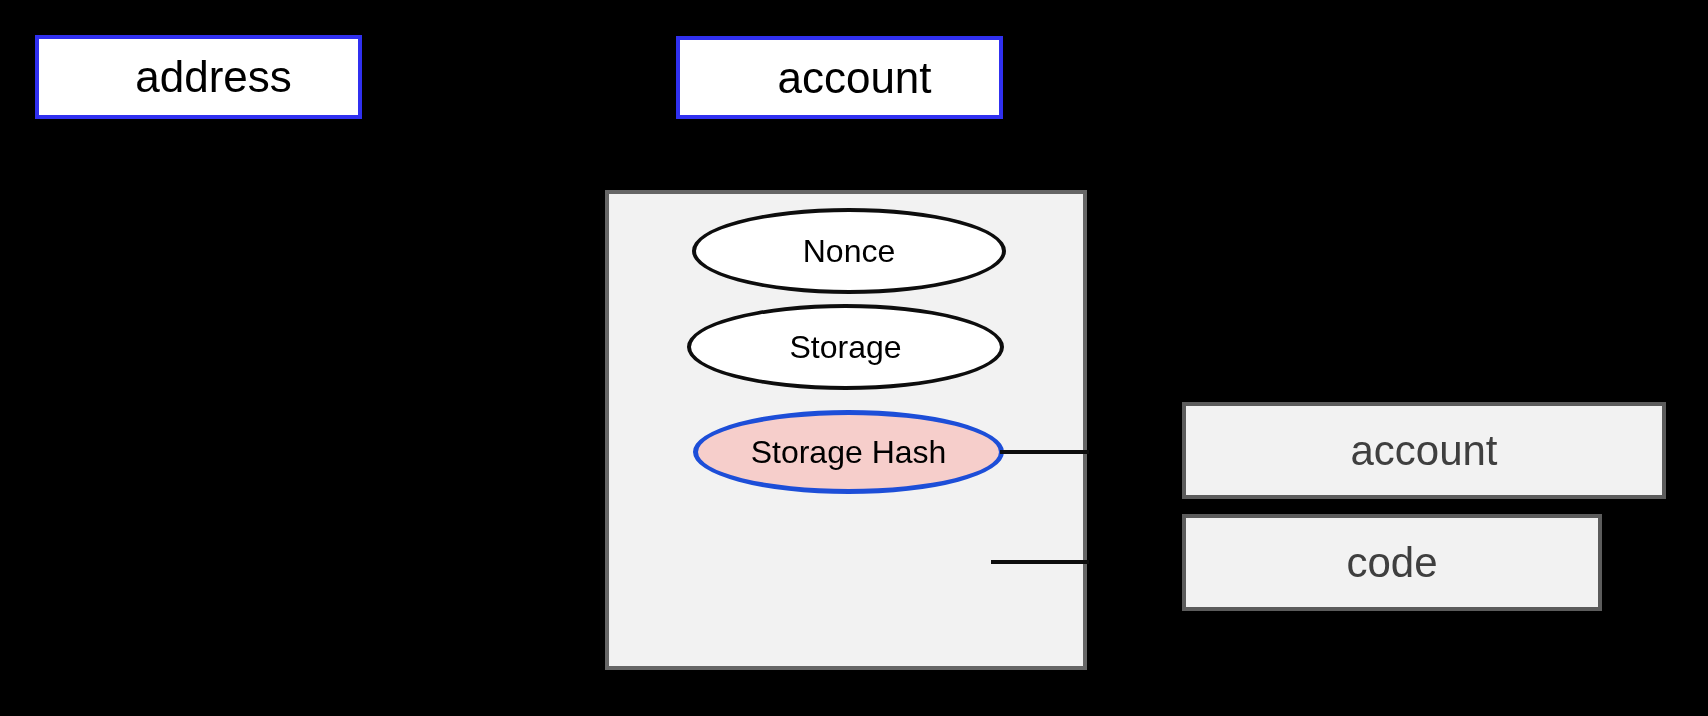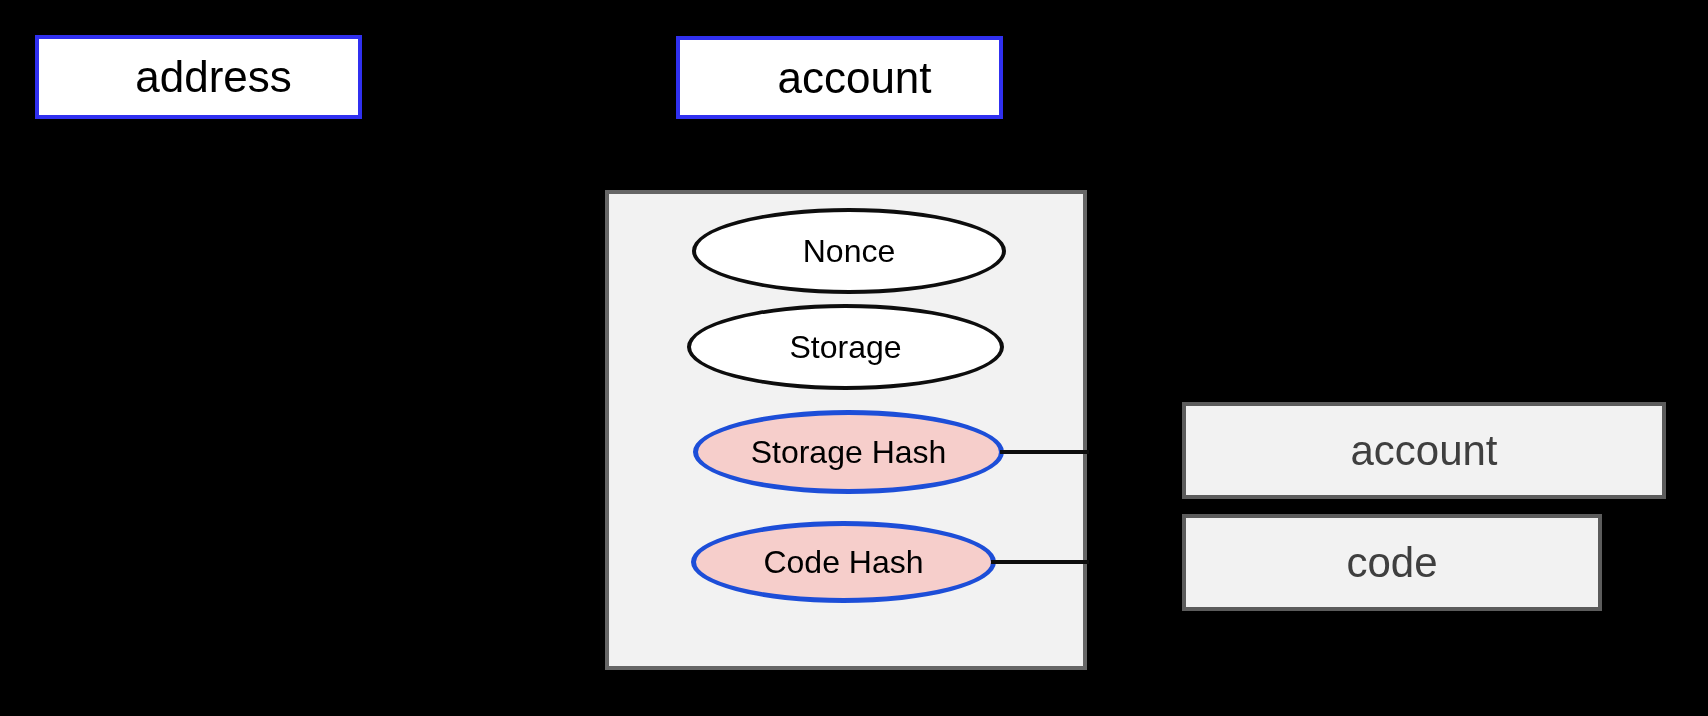--- a/index.html
+++ b/index.html
@@ -94,23 +94,20 @@
   </div>
 
   <div class="node oval oval-plain oval-balance">
     <span>Storage</span>
   </div>
 
   <div class="node oval oval-highlight oval-storage-hash">
     <span>Storage Hash</span>
   </div>
 
-  <div class="node oval oval-highlight oval-code-hash">
-    <span>Code Hash</span>
-  </div>
 
   <div class="connector connector-storage"></div>
 
   <div class="connector connector-code"></div>
 
   <div class="node gray-box storage-box">
     <span>account</span>
   </div>
 
   <div class="node gray-box code-box">

